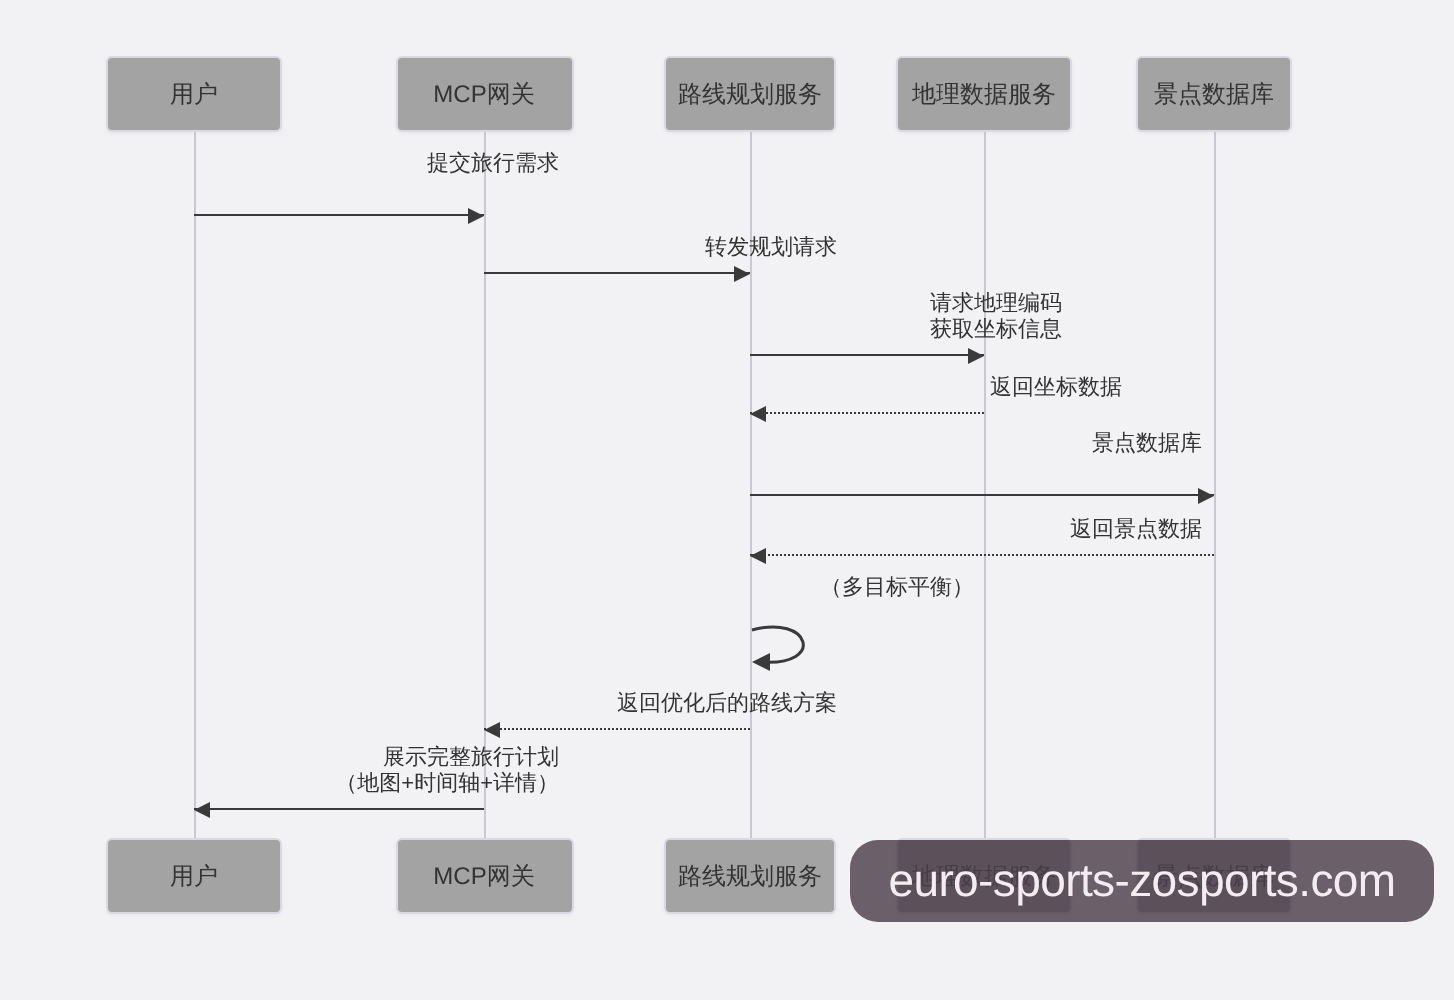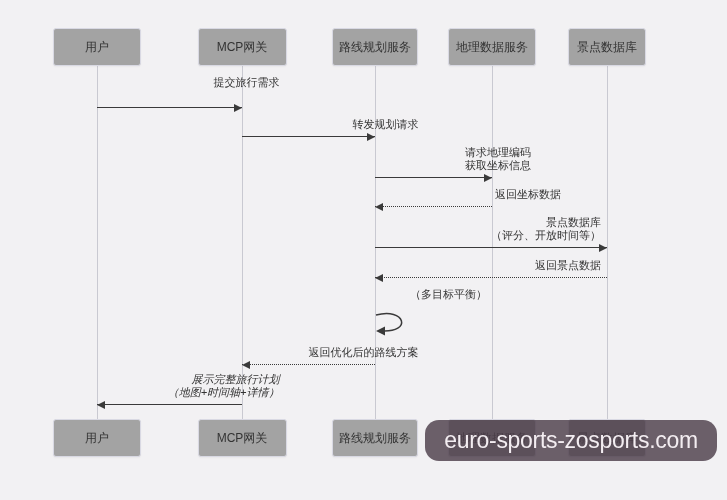--- a/index.html
+++ b/index.html
@@ -142,42 +142,41 @@
       </div>
       <div class="msg-line dashed" style="left: 375px; top: 206px; width: 117px;"></div>
       <div class="arrowhead left" style="left: 375px; top: 203px;"></div>
       <div class="msg-label" style="left: 341px; top: 188px;">
         <div>返回坐标数据</div>
       </div>
       <div class="msg-line solid" style="left: 375px; top: 247px; width: 232px;"></div>
       <div class="arrowhead right" style="left: 599px; top: 244px;"></div>
       <div class="msg-label" style="left: 381px; top: 216px;">
         <div>景点数据库</div>
-        <div>（评分、开放时间等）</div>
       </div>
       <div class="msg-line dashed" style="left: 375px; top: 277px; width: 232px;"></div>
       <div class="arrowhead left" style="left: 375px; top: 274px;"></div>
       <div class="msg-label" style="left: 381px; top: 259px;">
         <div>返回景点数据</div>
       </div>
       <div class="msg-label" style="left: 267px; top: 288px;">
         <div>（多目标平衡）</div>
       </div>
       <svg width="44" height="28" class="self-loop-svg" style="left: 375px; top: 310px;">
         <path d="M1,5 C30,-3 38,23 6,21" stroke="#3a3a3a" stroke-width="1.5" fill="none"></path>
         <polygon points="1,21 10,16.5 10,25.5" fill="#3a3a3a"></polygon>
       </svg>
       <div class="msg-line dashed" style="left: 242px; top: 364px; width: 133px;"></div>
       <div class="arrowhead left" style="left: 242px; top: 361px;"></div>
       <div class="msg-label" style="left: 198.5px; top: 346px;">
         <div>返回优化后的路线方案</div>
       </div>
       <div class="msg-line solid" style="left: 97px; top: 404px; width: 145px;"></div>
       <div class="arrowhead left" style="left: 97px; top: 401px;"></div>
-      <div class="msg-label" style="left: 59.5px; top: 373px; font-style: italic;">
+      <div class="msg-label" style="left: 59.5px; top: 373px;">
         <div>展示完整旅行计划</div>
         <div>（地图+时间轴+详情）</div>
       </div>
     </div>
   <div id="watermark">
     <span>euro-sports-zosports.com</span>
   </div>
 </div>
 
 </body></html>

